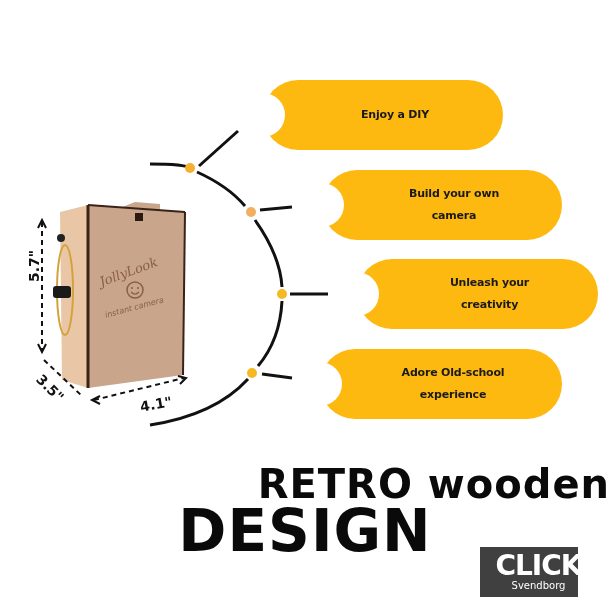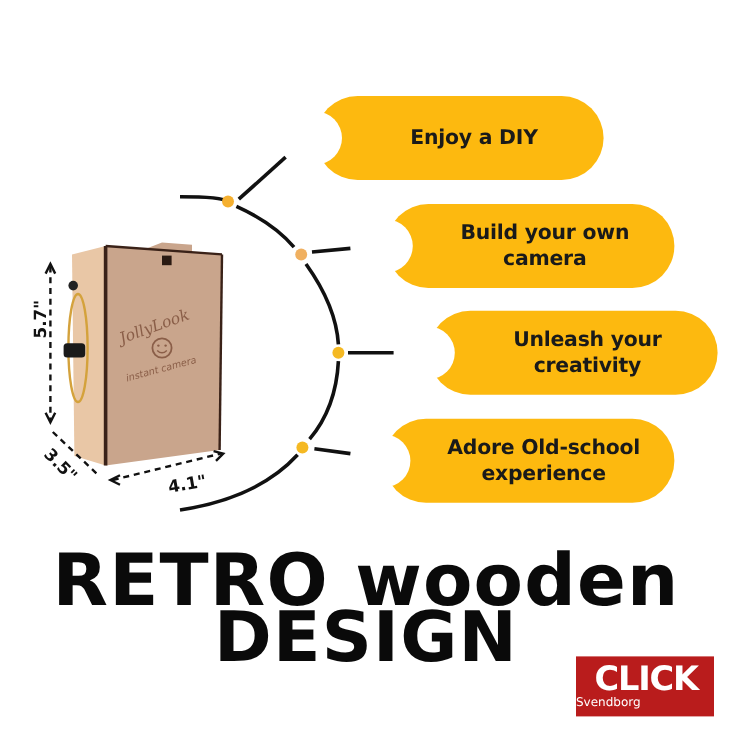--- a/index.html
+++ b/index.html
@@ -1,27 +1,27 @@
 <!DOCTYPE html>
 <html><head>
 <meta charset="utf-8">
 <style>
   html,body{margin:0;padding:0;background:#ffffff;}
   body{width:610px;height:610px;position:relative;overflow:hidden;font-family:"DejaVu Sans","Liberation Sans",sans-serif;}
   .canvas{position:absolute;left:0;top:0;width:610px;height:610px;}
   svg{position:absolute;left:0;top:0;}
   .pill{position:absolute;height:70px;border-radius:35px;background:#fdb90f;display:flex;align-items:center;justify-content:center;text-align:center;}
   .pill .notch{position:absolute;left:-22px;top:13px;width:44px;height:44px;border-radius:50%;background:#fff;}
-  .pill .label{position:relative;font-family:"DejaVu Sans","Liberation Sans",sans-serif;font-weight:bold;font-size:17px;line-height:22px;color:#1a1a1a;padding-left:24px;letter-spacing:-0.2px;}
+  .pill .label{position:relative;font-family:"DejaVu Sans","Liberation Sans",sans-serif;font-weight:bold;font-size:11px;line-height:22px;color:#1a1a1a;padding-left:24px;letter-spacing:-0.2px;}
   .num{position:absolute;font-family:"DejaVu Sans","Liberation Sans",sans-serif;font-size:13px;color:#111;}
   .dim{position:absolute;font-family:"DejaVu Sans","Liberation Sans",sans-serif;font-weight:bold;font-size:14px;color:#111;}
   .headline{position:absolute;left:0;width:610px;text-align:center;font-family:"DejaVu Sans","Liberation Sans",sans-serif;font-weight:bold;color:#0a0a0a;letter-spacing:1px;}
-  .logo{position:absolute;left:480px;top:547px;width:115px;height:50px;background:#b91c1c;}
+  .logo{position:absolute;left:480px;top:547px;width:98px;height:50px;background:#404040;}
   .logo .brand{position:absolute;left:0;top:2px;width:117px;text-align:center;color:#fff;font-family:"DejaVu Sans","Liberation Sans",sans-serif;font-weight:bold;font-size:28px;letter-spacing:-1px;}
-  .logo .sub{position:absolute;left:0;top:33px;width:117px;color:#fff;font-family:"DejaVu Sans","Liberation Sans",sans-serif;font-size:10px;}
+  .logo .sub{position:absolute;left:0;top:33px;width:117px;text-align:center;color:#fff;font-family:"DejaVu Sans","Liberation Sans",sans-serif;font-size:10px;}
 </style>
 </head>
 <body>
 
 <div class="canvas">
 
   <svg width="610" height="610" viewBox="0 0 610 610">
 
     <path d="M150,164 Q185,164 190,168" stroke="#111" stroke-width="3" fill="none"></path>
     <path d="M197,172 Q228,186 245,206" stroke="#111" stroke-width="3" fill="none"></path>
@@ -86,20 +86,20 @@
   </div>
   <div class="pill" style="left:357px;top:259px;width:241px;">
     <div class="notch"></div>
     <div class="label"><span>Unleash your</span><br><span>creativity</span></div>
   </div>
   <div class="pill" style="left:320px;top:349px;width:242px;">
     <div class="notch"></div>
     <div class="label"><span>Adore Old-school</span><br><span>experience</span></div>
   </div>
 
-  <div class="headline" style="top:456px;font-size:60px;line-height:56px;">RETRO wooden</div>
+  <div class="headline" style="top:456px;font-size:40px;line-height:56px;text-align:right;">RETRO wooden</div>
   <div class="headline" style="top:503px;font-size:58px;line-height:56px;">DESIGN</div>
 
   <div class="logo">
     <div class="brand">CLICK</div>
     <div class="sub">Svendborg</div>
   </div>
 </div>
 
 </body></html>

